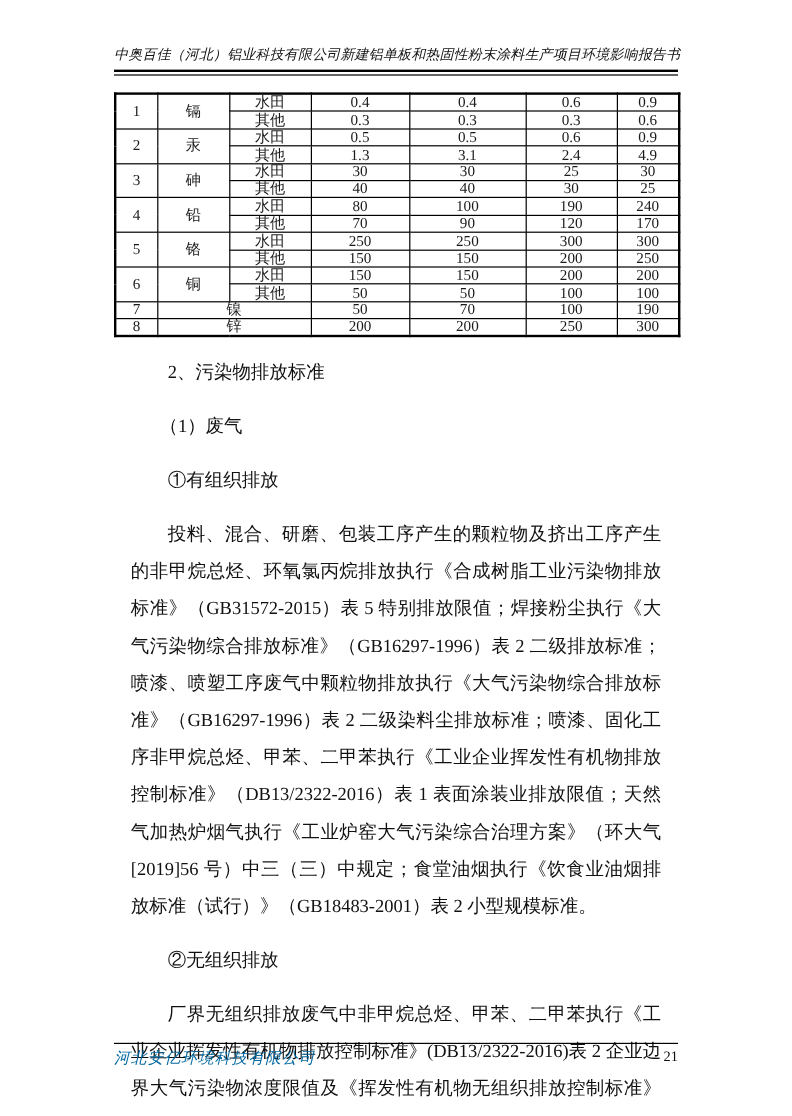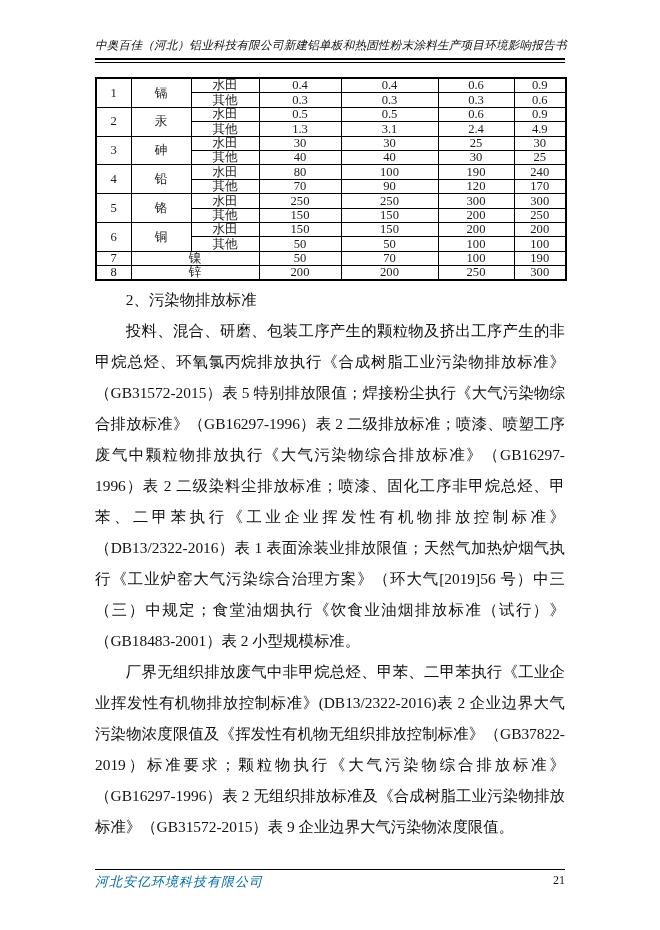--- a/index.html
+++ b/index.html
@@ -27,21 +27,21 @@
     border:2px solid #000;
   }
   .soil-table td{
     border:1px solid #000;text-align:center;vertical-align:middle;
     font-size:12.6px;line-height:1;height:13.4px;padding:0;
   }
   .soil-table tr.group-start td{border-top:1.7px solid #000;}
 
   
   .bodytext{margin-top:3px;font-size:15.4px;line-height:31px;color:#111;}
-  .bodytext p{margin:0;text-align:justify;text-justify:inter-ideograph;font-family:Liberation Serif, serif;}
+  .bodytext p{margin:14px;text-align:justify;text-justify:inter-ideograph;font-family:Liberation Serif, serif;}
   .indent-2{text-indent:2em;}
   .indent-paren{text-indent:1.55em;}
 
   
   .doc-footer{
     position:absolute;left:95px;top:869px;width:470px;
     border-top:1px solid #000;display:flex;justify-content:space-between;
     align-items:flex-start;padding-top:3px;
   }
   .footer-company{font-size:13px;font-style:italic;letter-spacing:1px;color:#0369a1;}
@@ -181,21 +181,24 @@
             <td>200</td>
             <td>200</td>
             <td>250</td>
             <td>300</td>
           </tr>
         </tbody>
     </table>
 
     <div class="bodytext">
       <p class="indent-2">2、污染物排放标准</p>
+      <p class="indent-paren">（1）废气</p>
+      <p class="indent-2">①有组织排放</p>
       <p class="indent-2">投料、混合、研磨、包装工序产生的颗粒物及挤出工序产生的非甲烷总烃、环氧氯丙烷排放执行《合成树脂工业污染物排放标准》（GB31572-2015）表 5 特别排放限值；焊接粉尘执行《大气污染物综合排放标准》（GB16297-1996）表 2 二级排放标准；喷漆、喷塑工序废气中颗粒物排放执行《大气污染物综合排放标准》（GB16297-1996）表 2 二级染料尘排放标准；喷漆、固化工序非甲烷总烃、甲苯、二甲苯执行《工业企业挥发性有机物排放控制标准》（DB13/2322-2016）表 1 表面涂装业排放限值；天然气加热炉烟气执行《工业炉窑大气污染综合治理方案》（环大气[2019]56 号）中三（三）中规定；食堂油烟执行《饮食业油烟排放标准（试行）》（GB18483-2001）表 2 小型规模标准。</p>
+      <p class="indent-2">②无组织排放</p>
       <p class="indent-2">厂界无组织排放废气中非甲烷总烃、甲苯、二甲苯执行《工业企业挥发性有机物排放控制标准》(DB13/2322-2016)表 2 企业边界大气污染物浓度限值及《挥发性有机物无组织排放控制标准》（GB37822-2019）标准要求；颗粒物执行《大气污染物综合排放标准》（GB16297-1996）表 2 无组织排放标准及《合成树脂工业污染物排放标准》（GB31572-2015）表 9 企业边界大气污染物浓度限值。</p>
 
     </div>
 
   </div>
 
   <div class="doc-footer">
     <span class="footer-company">河北安亿环境科技有限公司</span>
     <span class="footer-page">21</span>
   </div>

